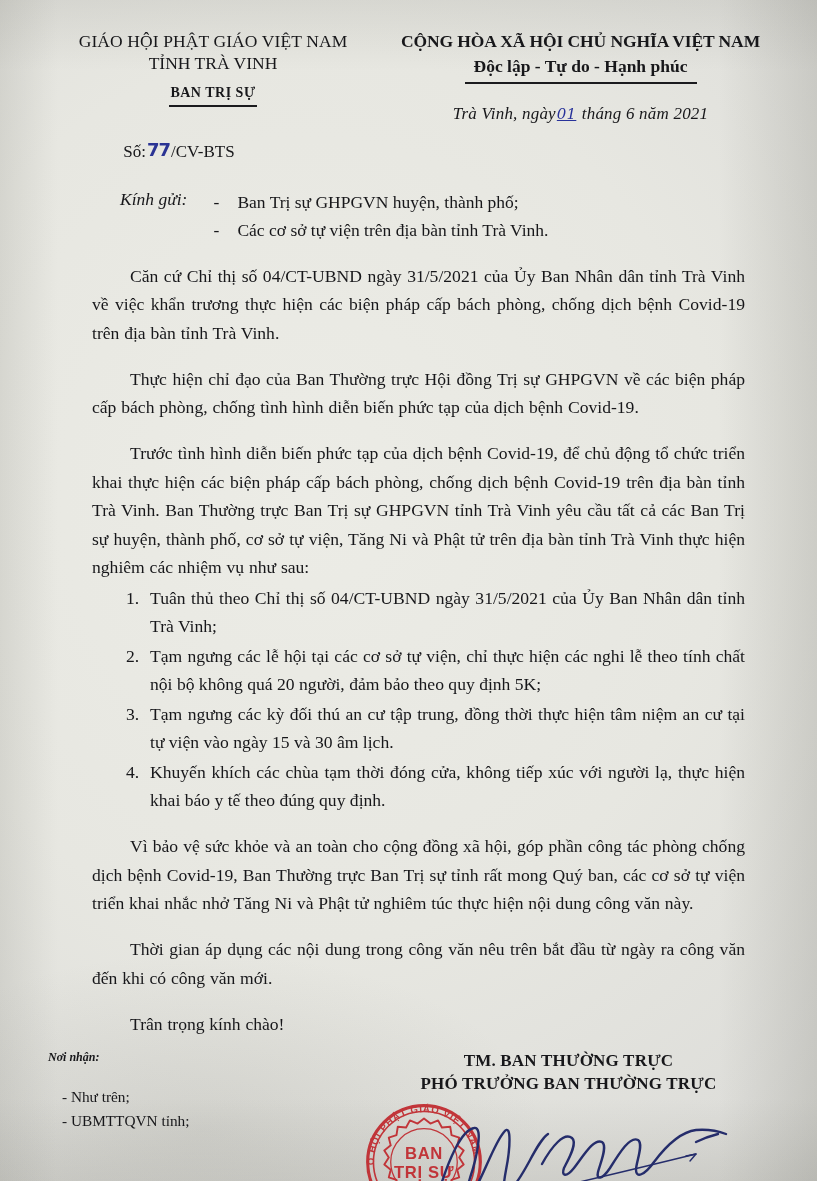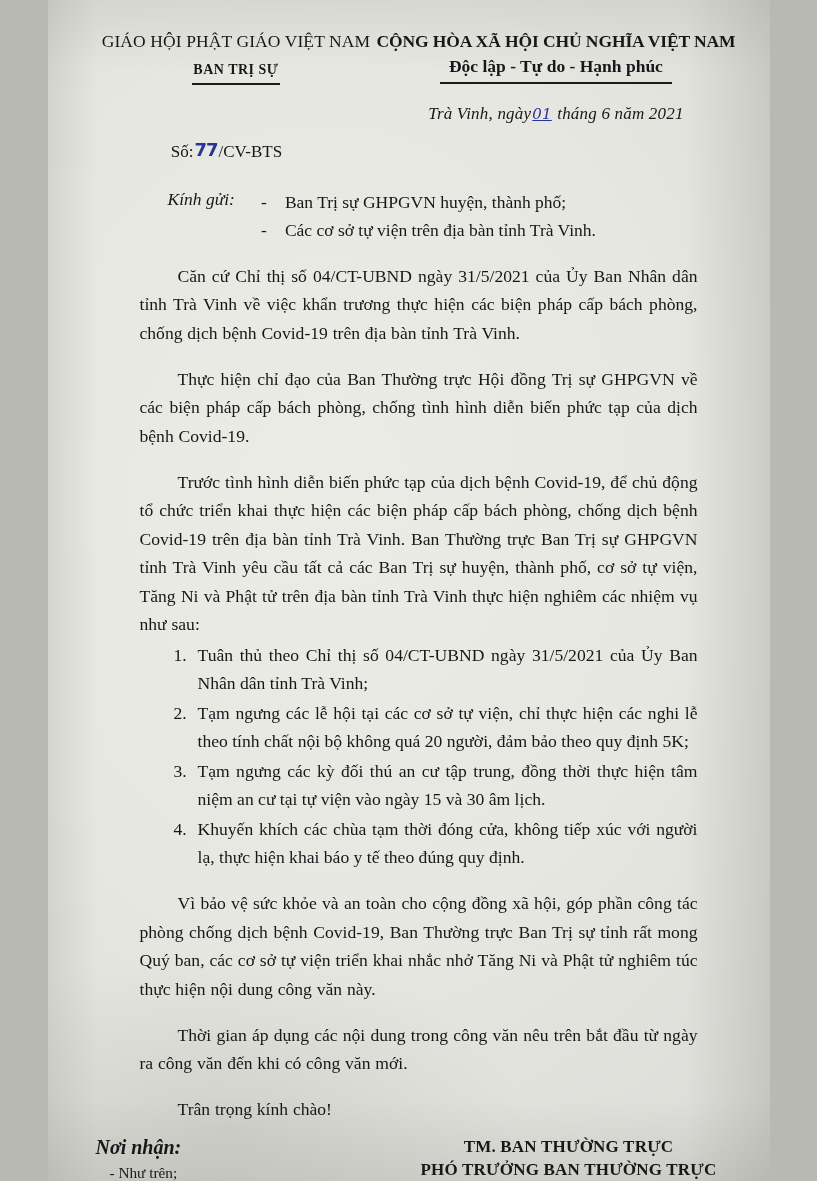--- a/index.html
+++ b/index.html
@@ -3,21 +3,21 @@
 <meta charset="utf-8">
 <title>Công văn</title>
 <style>
   html, body {
     margin: 0;
     padding: 0;
     background: #b9b9b3;
   }
   #page {
     position: relative;
-    width: 722px;
+    width: 817px;
     height: 1181px;
     margin: 0 auto;
     overflow: hidden;
     background:
       radial-gradient(ellipse 120% 90% at 38% 42%, #ecece6 0%, #e7e7e1 42%, #dededa 72%, #d4d4cf 100%);
     font-family: "Liberation Serif", "DejaVu Serif", serif;
     color: #17171a;
     -webkit-font-smoothing: antialiased;
   }
   
@@ -225,22 +225,22 @@
     padding: 0 18px 0 48px;
     position: relative;
   }
   .recipients {
     width: 300px;
     flex: none;
   }
   .recipients-title {
     font-style: italic;
     font-weight: bold;
-    font-size: 20px;
-    margin-bottom: 2px;
+    font-size: 12px;
+    margin-bottom: 20px;
   }
   .recipients li {
     list-style: none;
     font-size: 15.3px;
     line-height: 1.52;
     padding-left: 14px;
     white-space: nowrap;
   }
   .recipients ul {
     margin: 0;
@@ -285,20 +285,21 @@
 </head>
 <body>
 
 <div id="page">
   <div class="sheet">
 
     <div class="header">
 
       <div class="hdr-left">
         <div class="org-line1">GIÁO HỘI PHẬT GIÁO VIỆT NAM</div>
+        <div class="org-line2">TỈNH TRÀ VINH</div>
         <div class="org-line3">BAN TRỊ SỰ</div>
         <div class="rule-short"></div>
       </div>
 
       <div class="hdr-right">
         <div class="nation-line1">CỘNG HÒA XÃ HỘI CHỦ NGHĨA VIỆT NAM</div>
         <div class="nation-line2">Độc lập - Tự do - Hạnh phúc</div>
         <div class="rule-med"></div>
         <div class="place-date">
           <span>Trà Vinh, ngày</span><span class="hand-ink">01</span>

